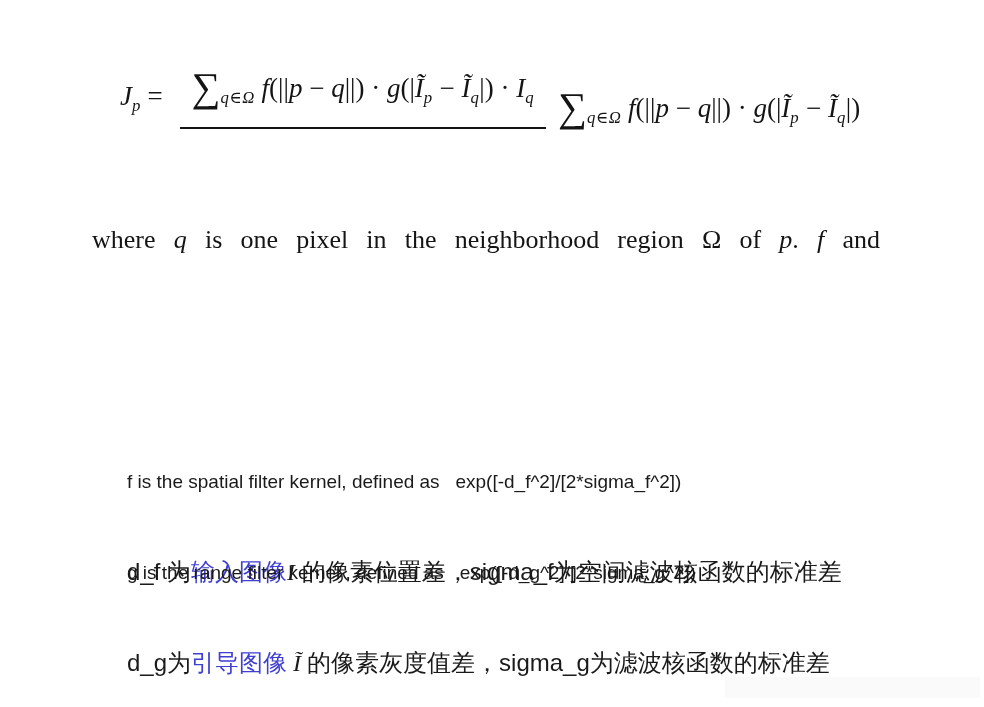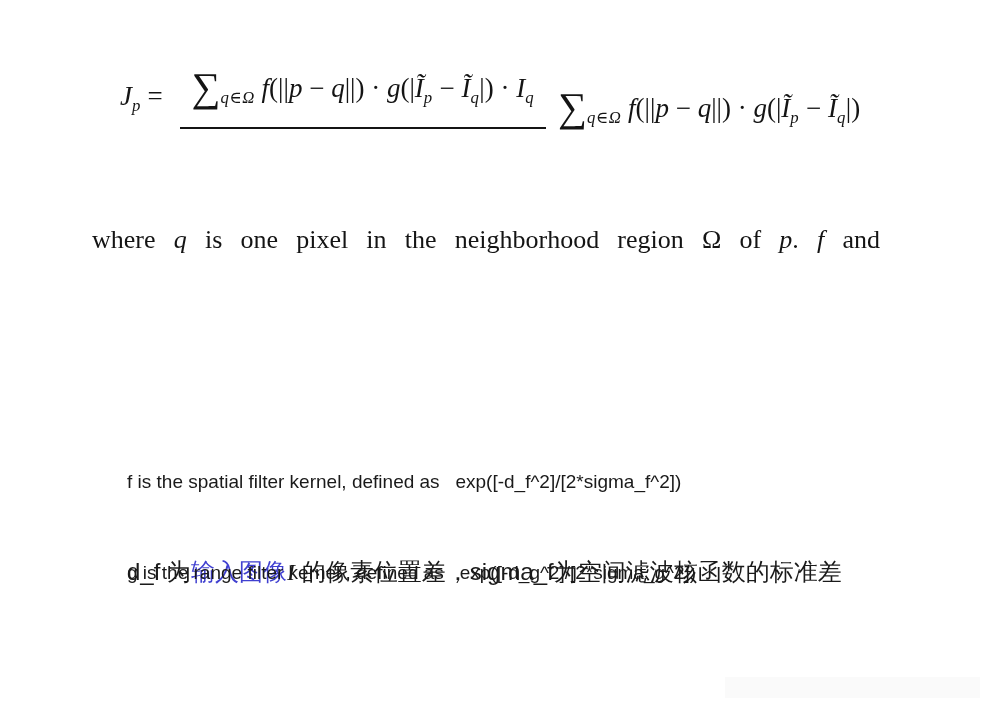--- a/index.html
+++ b/index.html
@@ -92,17 +92,18 @@
     <div class="para-line"><span>where </span><span class="i">q</span><span> is one pixel in the neighborhood region </span><span>Ω</span><span> of </span><span class="i">p</span><span>. </span><span class="i">f</span><span> and</span></div>
   </div>
 
   <div class="note note1">
     <div>f is the spatial filter kernel, defined as   exp([-d_f^2]/[2*sigma_f^2])</div>
     <div class="cn-line"><span>d_f 为</span><span class="blue">输入图像</span><span class="mi">I</span><span> 的像素位置差，sigma_f为空间滤波核函数的标准差</span></div>
   </div>
 
   <div class="note note2">
     <div>g is the range filter kernel , defined as   exp([-d_g^2]/[2*sigma_g^2])</div>
+    <div class="cn-line"><span>d_g为</span><span class="blue">引导图像</span><span class="mi"> Ĩ </span><span>的像素灰度值差，sigma_g为滤波核函数的标准差</span></div>
   </div>
 
   <div class="watermark"></div>
 
 </div>
 
 </body></html>

